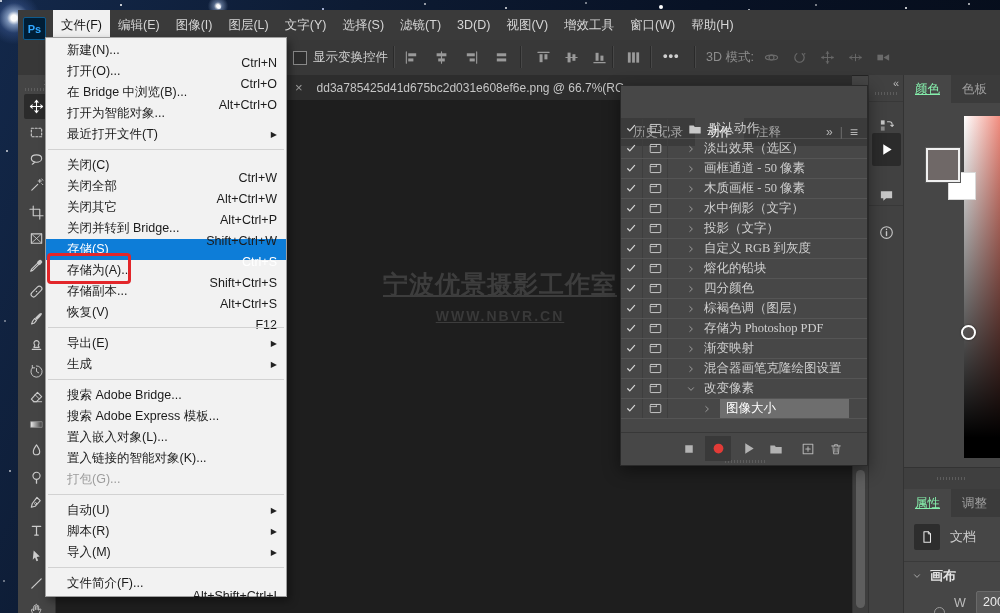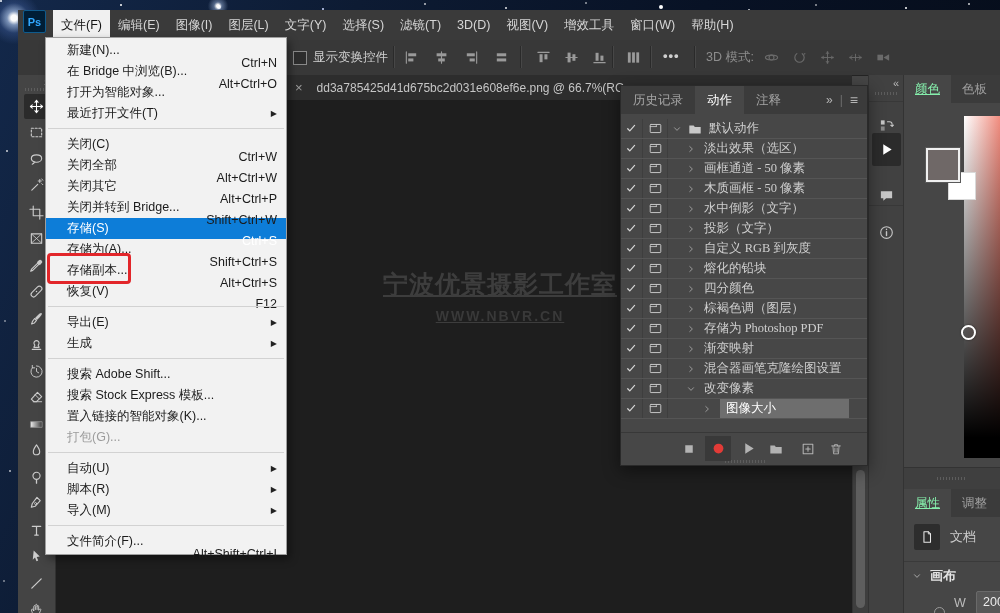--- a/index.html
+++ b/index.html
@@ -16,21 +16,21 @@
     6px 150px 0 0 rgba(255,255,255,.8),4px 320px 0 0 rgba(255,255,255,.5),
     9px 470px 0 0 rgba(255,255,255,.7),3px 580px 0 0 rgba(255,255,255,.5);}
   .big-star{position:absolute;left:-16px;top:-12px;width:60px;height:60px;
     background:radial-gradient(circle,rgba(255,255,255,.98) 0 3px,rgba(190,215,255,.6) 7px,rgba(120,160,255,.18) 15px,transparent 62%);}
   .med-star{position:absolute;left:206px;top:-6px;width:24px;height:24px;
     background:radial-gradient(circle,rgba(255,255,255,.95) 0 1.5px,rgba(190,215,255,.4) 4px,transparent 60%);}
   
   .window{position:absolute;left:18px;top:10px;right:0;bottom:0;background:#464646;}
   
   .menubar{position:absolute;left:0;top:0;right:0;height:30px;background:#3a3a3a;
-    border-bottom:1px solid #2c2c2c;display:flex;align-items:flex-start;}
+    border-bottom:1px solid #2c2c2c;display:flex;align-items:flex-end;}
   .ps-logo{width:21px;height:21px;margin:0 7px 0 5px;background:var(--ps-logo-bg,#001e36);
     border:1px solid #0f5b8d;border-radius:2px;color:var(--ps-logo-text,#31a8ff);
     font-size:11px;font-weight:bold;display:flex;align-items:center;justify-content:center;}
   .mb-item{padding:0 8px;font-size:12.5px;color:#d6d6d6;height:30px;line-height:30px;white-space:nowrap;}
   .mb-item.active{background:#f0f0f0;color:#141414;}
   
   .optionsbar{position:absolute;left:0;top:30px;right:0;height:35px;background:#383838;
     border-bottom:1px solid #242424;color:#b8b8b8;font-size:12.5px;}
   .ob-abs{position:absolute;}
   .ob-check{left:275px;top:11px;width:12px;height:12px;border:1px solid #8a8a8a;background:#2d2d2d;}
@@ -58,21 +58,21 @@
   .canvas{position:absolute;left:37px;top:90px;width:797px;bottom:0;background:#1e1e1e;}
   .wm{position:absolute;left:275px;top:168px;width:340px;text-align:center;color:#3d3d3d;text-decoration:underline;}
   .wm-l1{font-size:25px;font-weight:bold;letter-spacing:1px;}
   .wm-l2{margin-top:7px;font-size:14px;font-weight:bold;letter-spacing:2px;color:#393939;}
   .vscroll{position:absolute;left:834px;top:120px;bottom:0;width:15px;background:#3e3e3e;
     border-left:1px solid #333;z-index:1;}
   .vscroll .thumb{position:absolute;left:3px;right:3px;top:340px;bottom:5px;background:#5e5e5e;border-radius:6px;}
   
   .actions{position:absolute;left:602px;top:75px;width:248px;height:381px;background:#474747;
     border:1px solid #2a2a2a;box-shadow:0 5px 16px rgba(0,0,0,.45);z-index:3;box-sizing:border-box;}
-  .act-tabs{height:28px;background:#3b3b3b;display:flex;font-size:12.5px;color:#a5a5a5;align-items:stretch;}
+  .act-tabs{height:28px;background:#3b3b3b;display:flex;font-size:12.5px;color:#a5a5a5;align-items:stretch;margin-top:32px;}
   .act-tab{padding:0 12px;line-height:28px;white-space:nowrap;}
   .act-tab.active{background:#474747;color:#ffffff;}
   .act-tabmenu{margin-left:auto;display:flex;align-items:center;color:#b5b5b5;padding-right:9px;gap:7px;font-size:12px;}
   .act-list{position:absolute;top:33px;left:0;right:0;}
   .act-row{display:flex;height:20px;box-sizing:border-box;border-bottom:1px solid rgba(96,96,96,.55);align-items:stretch;}
   .cell{display:flex;align-items:center;justify-content:center;}
   .cell.chk{width:21px;border-right:1px solid #3e3e3e;color:#d5d5d5;}
   .cell.tog{width:24px;border-right:1px solid #3e3e3e;color:#c9c9c9;}
   .tog-faint{color:#565656;}
   .tog-bright{color:#f2f2f2;}
@@ -825,20 +825,24 @@
       <div class="w-label">W</div>
       <div class="w-field">200</div>
     </div>
 
     <div class="fmenu" id="file-menu">
         <div class="fm-item">
           <span class="fm-label">新建(N)...</span>
           <span class="fm-short">Ctrl+N</span>
         </div>
         <div class="fm-item">
+          <span class="fm-label">打开(O)...</span>
+          <span class="fm-short">Ctrl+O</span>
+        </div>
+        <div class="fm-item">
           <span class="fm-label">在 Bridge 中浏览(B)...</span>
           <span class="fm-short">Alt+Ctrl+O</span>
         </div>
         <div class="fm-item">
           <span class="fm-label">打开为智能对象...</span>
           <span class="fm-short"></span>
         </div>
         <div class="fm-item">
           <span class="fm-label">最近打开文件(T)</span>
           <span class="fm-arrow">▶</span>
@@ -880,25 +884,29 @@
         <div class="fm-item">
           <span class="fm-label">导出(E)</span>
           <span class="fm-arrow">▶</span>
         </div>
         <div class="fm-item">
           <span class="fm-label">生成</span>
           <span class="fm-arrow">▶</span>
         </div>
         <div class="fm-sep"></div>
         <div class="fm-item">
-          <span class="fm-label">搜索 Adobe Shift...</span>
+          <span class="fm-label">搜索 Adobe Bridge...</span>
           <span class="fm-short"></span>
         </div>
         <div class="fm-item">
-          <span class="fm-label">搜索 Stock Express 模板...</span>
+          <span class="fm-label">搜索 Adobe Express 模板...</span>
+          <span class="fm-short"></span>
+        </div>
+        <div class="fm-item">
+          <span class="fm-label">置入嵌入对象(L)...</span>
           <span class="fm-short"></span>
         </div>
         <div class="fm-item">
           <span class="fm-label">置入链接的智能对象(K)...</span>
           <span class="fm-short"></span>
         </div>
         <div class="fm-item dis">
           <span class="fm-label">打包(G)...</span>
           <span class="fm-short"></span>
         </div>

